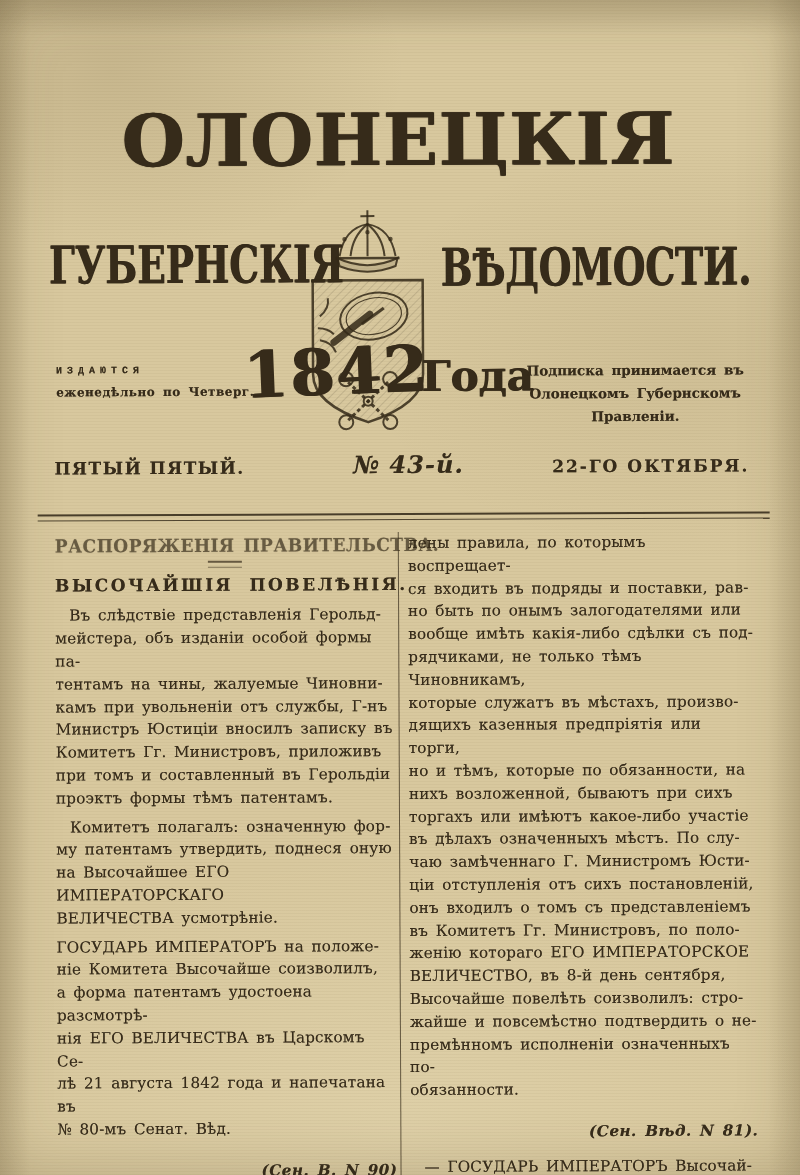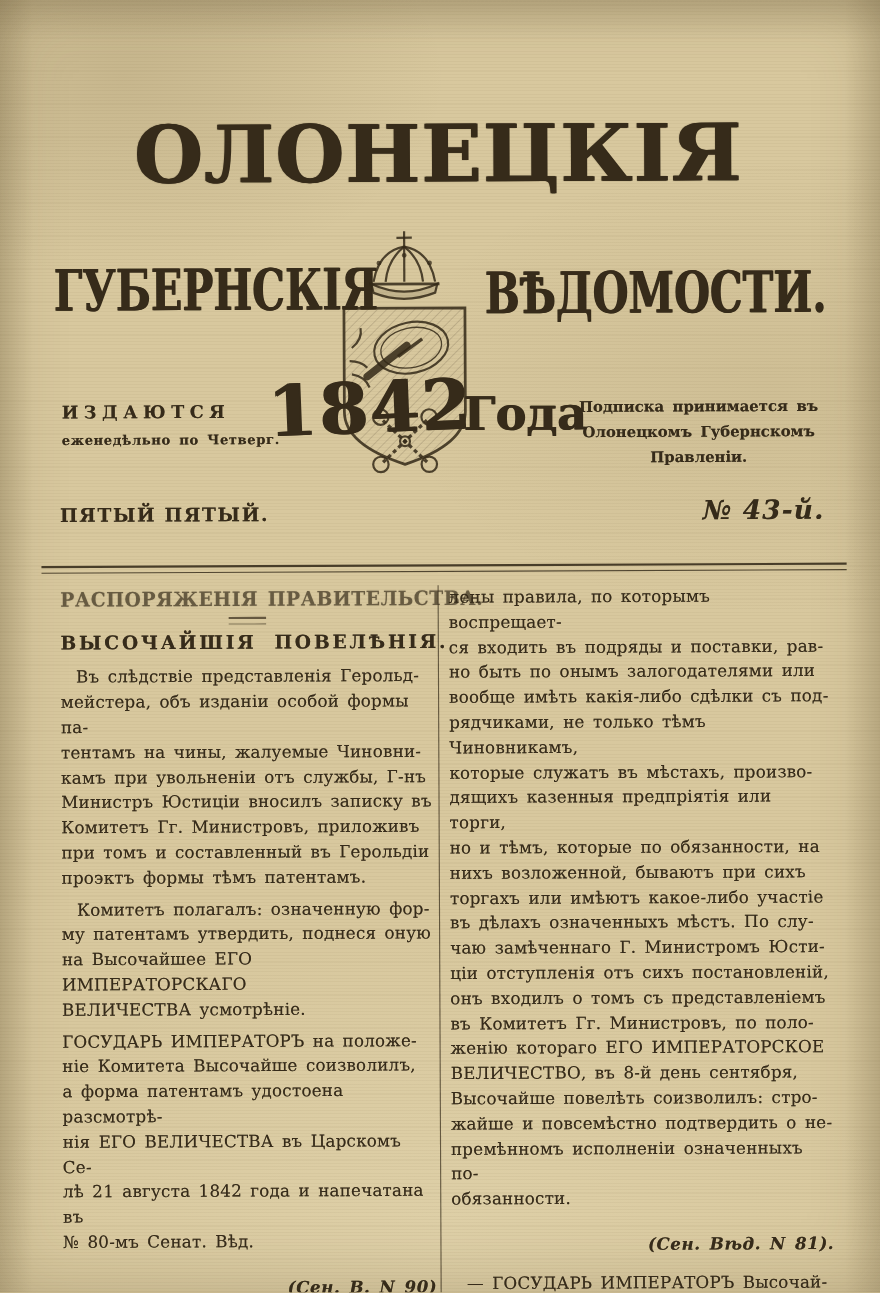--- a/index.html
+++ b/index.html
@@ -41,21 +41,21 @@
     transform:scaleX(.72);transform-origin:left center;
     text-shadow:1.2px 0 0 currentColor;
   }
   .title-right{
     position:absolute;right:48px;top:242px;
     font-size:52px;font-weight:bold;line-height:1;white-space:nowrap;
     transform:scaleX(.72);transform-origin:right center;
     text-shadow:1.2px 0 0 currentColor;
   }
   .issued{position:absolute;left:57px;top:364px;}
-  .issued .caps{font-size:16px;font-weight:bold;letter-spacing:5px;}
+  .issued .caps{font-size:10px;font-weight:bold;letter-spacing:5px;font-family:Liberation Mono, monospace;}
   .issued .sub{font-size:12px;font-weight:bold;margin-top:9px;letter-spacing:.5px;word-spacing:3px;}
   .year-big{
     position:absolute;left:244px;top:340px;
     font-size:64px;font-weight:bold;line-height:1;
     text-shadow:1.6px 0 0 currentColor;letter-spacing:2px;
     transform:rotate(-2deg);
   }
   .year-word{
     position:absolute;left:422px;top:356px;
     font-size:42px;font-weight:bold;line-height:1;
@@ -173,20 +173,21 @@
     </div>
     <div class="year-big ink">1842</div>
     <div class="year-word ink">Года</div>
     <div class="subscription ink">Подписка принимается въ
 Олонецкомъ Губернскомъ
 Правленіи.</div>
 
     <div class="dateline">
       <span class="yr ink">ПЯТЫЙ ПЯТЫЙ.</span>
       <span class="no ink">№ 43-й.</span>
+      <span class="dt ink">22-ГО ОКТЯБРЯ.</span>
     </div>
     <div class="double-rule"></div>
 
     <div class="columns">
 
       <div class="col col-left">
         <div class="section-heading ink faded">РАСПОРЯЖЕНІЯ ПРАВИТЕЛЬСТВА.</div>
         <div class="mini-divider"></div>
         <div class="subheading ink">ВЫСОЧАЙШІЯ ПОВЕЛѢНІЯ.</div>
 

